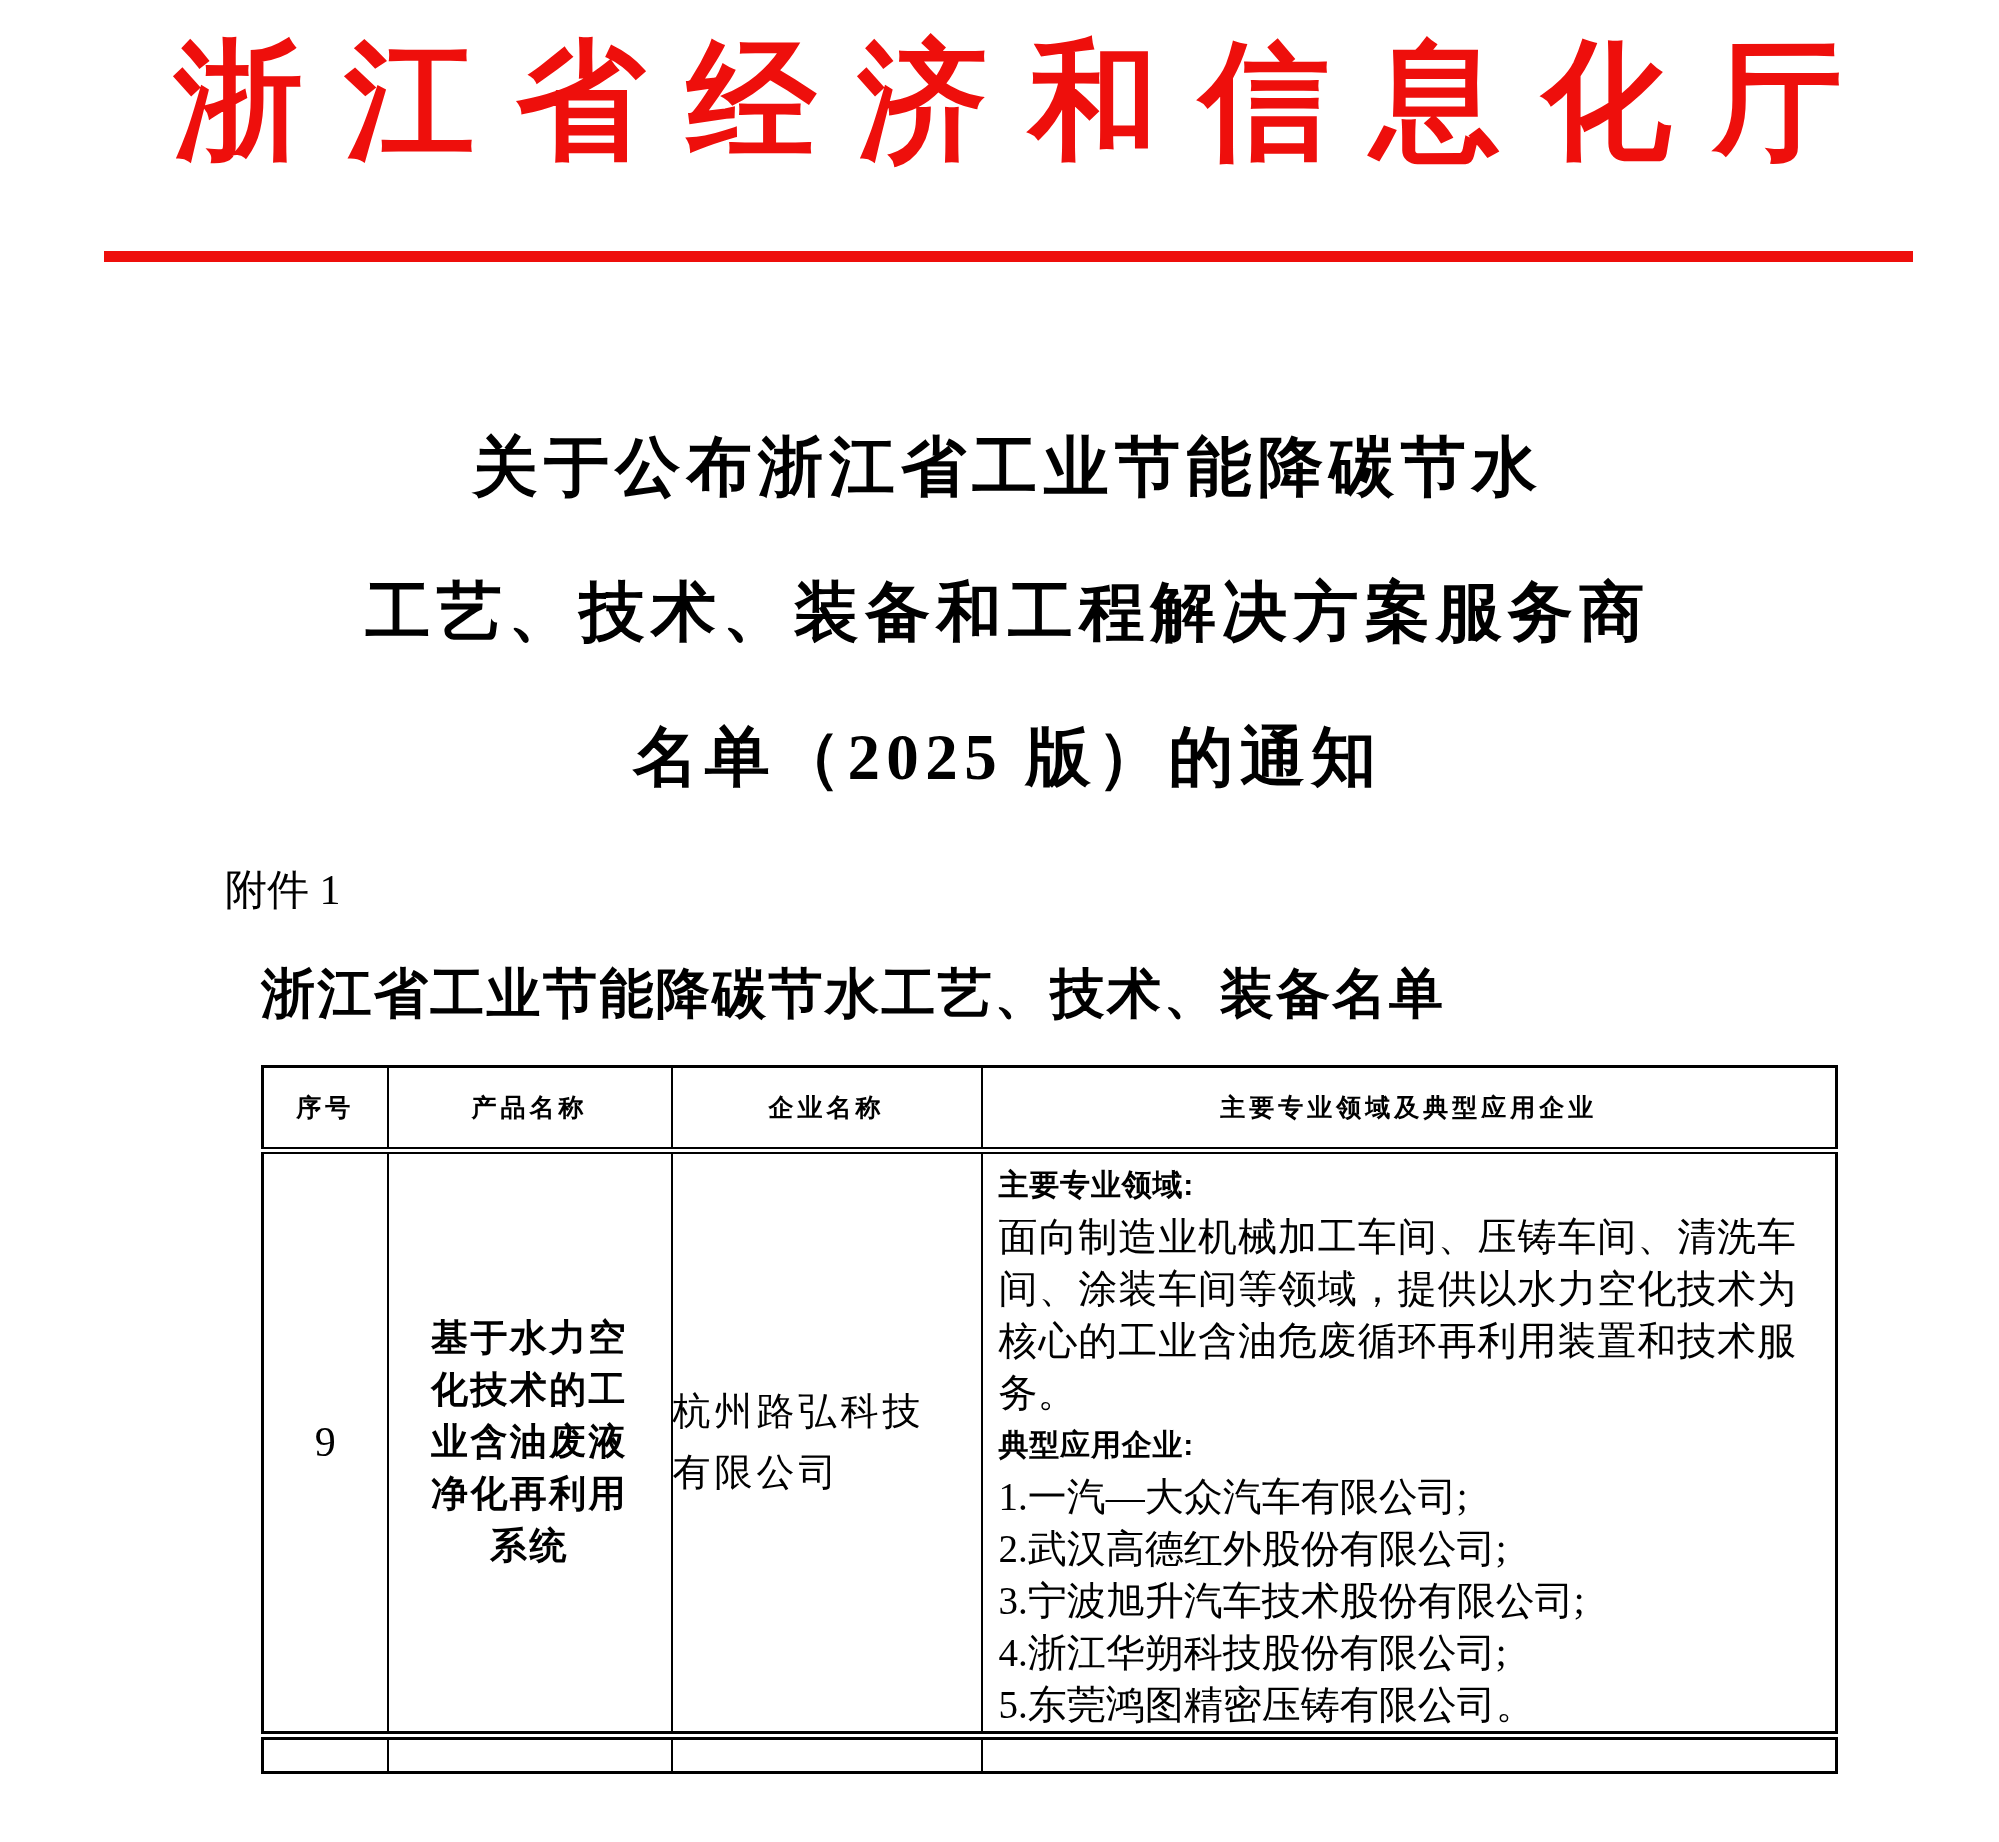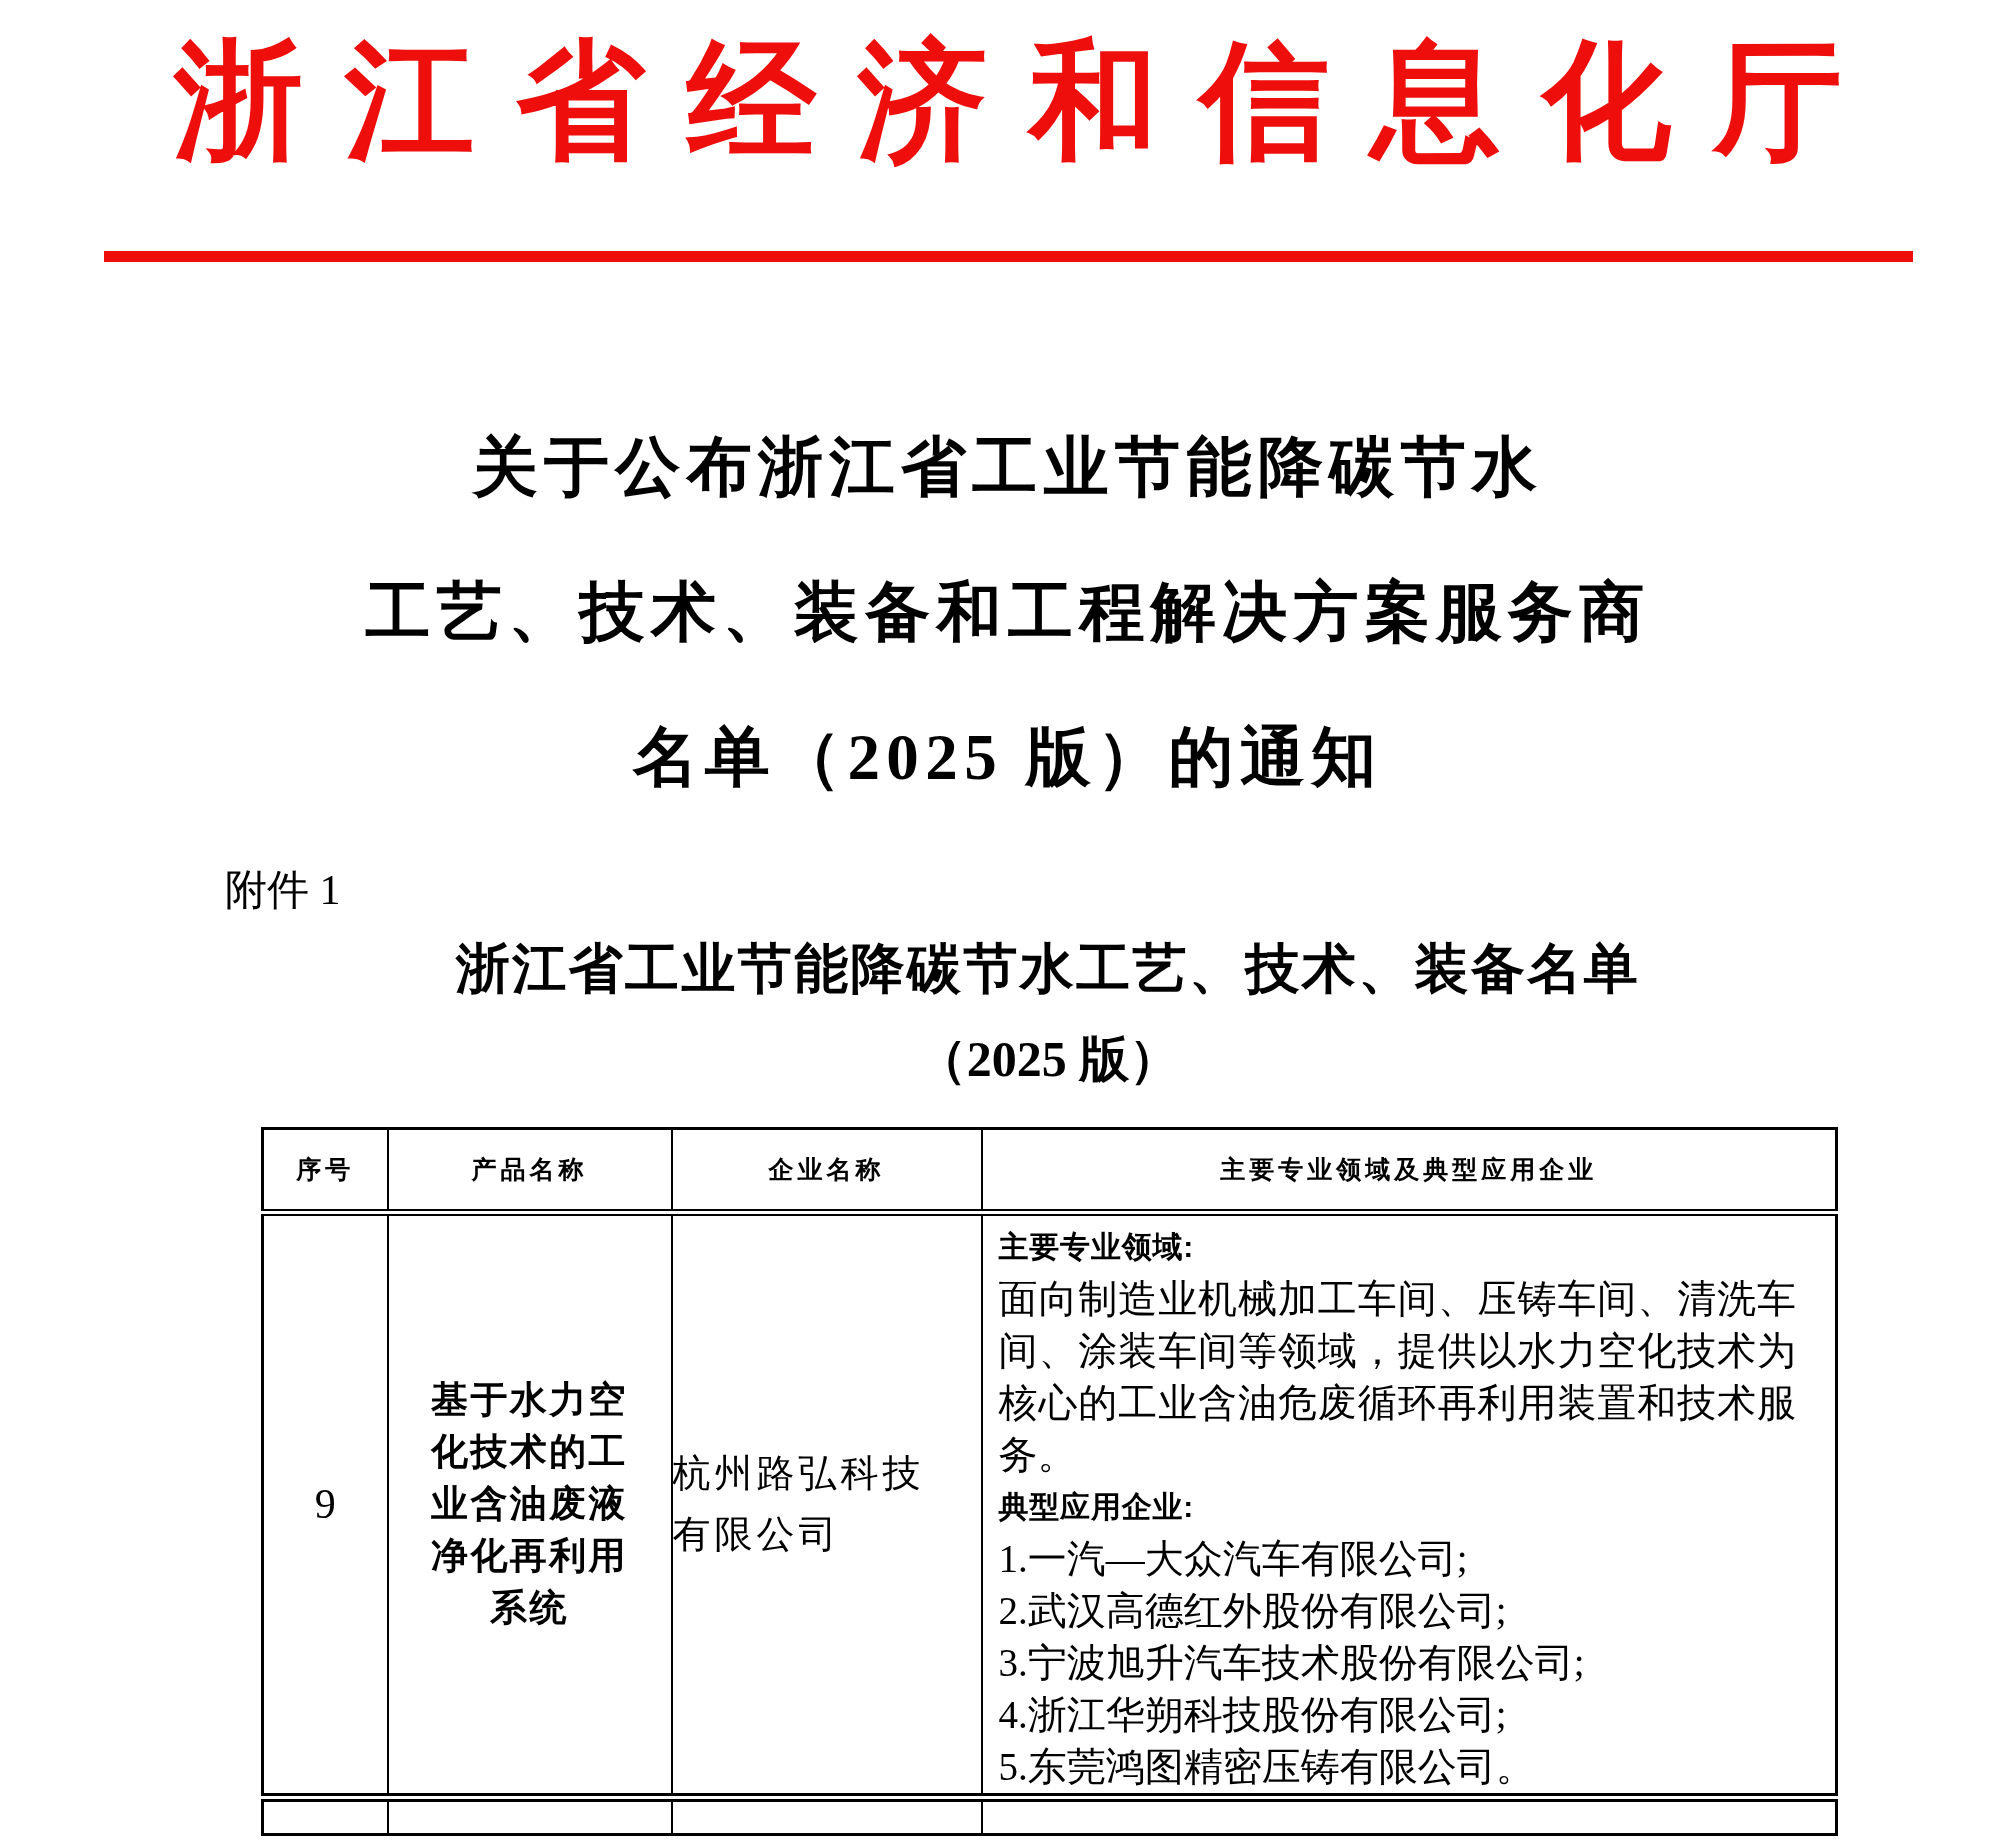--- a/index.html
+++ b/index.html
@@ -41,22 +41,21 @@
     letter-spacing:6.4px;
   }
   
   .attachment-label {
     margin:32px 0 9px 208px;
     font-size:42px;
     line-height:56px;
   }
   .attachment-block { width:1574px; margin-left:244px; }
   .attachment-title {
-    margin-top:16px;
-    text-align:center;
+    margin-top:41px;
     font-size:54px;
     font-weight:bold;
     letter-spacing:2.4px;
     line-height:71px;
   }
   .attachment-subtitle {
     margin-top:21px;
     text-align:center;
     font-size:50px;
     font-weight:bold;
@@ -130,21 +129,20 @@
   <div class="doc-title">
     <div>关于公布浙江省工业节能降碳节水</div>
     <div>工艺、技术、装备和工程解决方案服务商</div>
     <div>名单（2025 版）的通知</div>
   </div>
 
   <div class="attachment-label">附件 1</div>
 
   <div class="attachment-block">
     <div class="attachment-title">浙江省工业节能降碳节水工艺、技术、装备名单</div>
-    <div class="attachment-subtitle">（2025 版）</div>
 
     <table class="listing">
       <colgroup>
         <col style="width:125px">
         <col style="width:284px">
         <col style="width:310px">
         <col style="width:855px">
       </colgroup>
       <thead>
         <tr>

